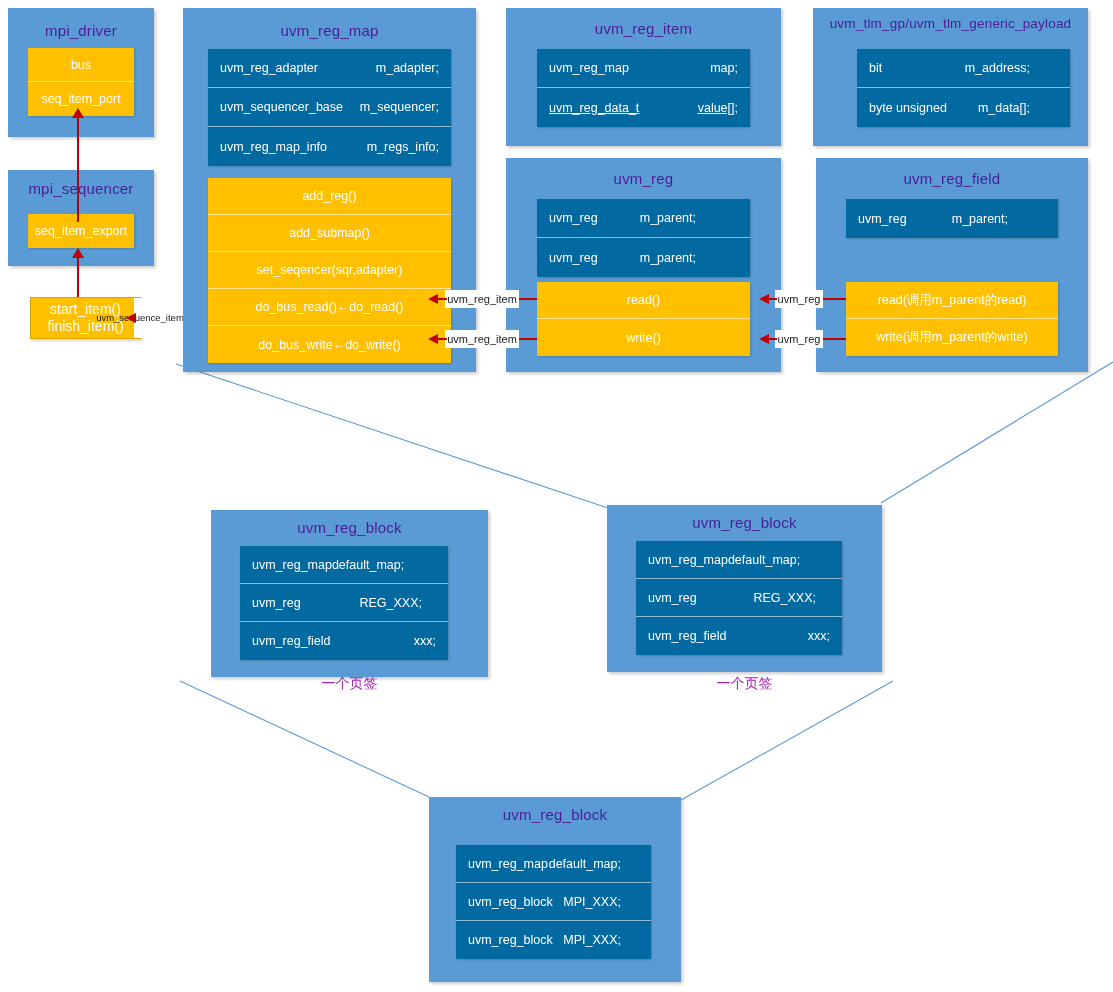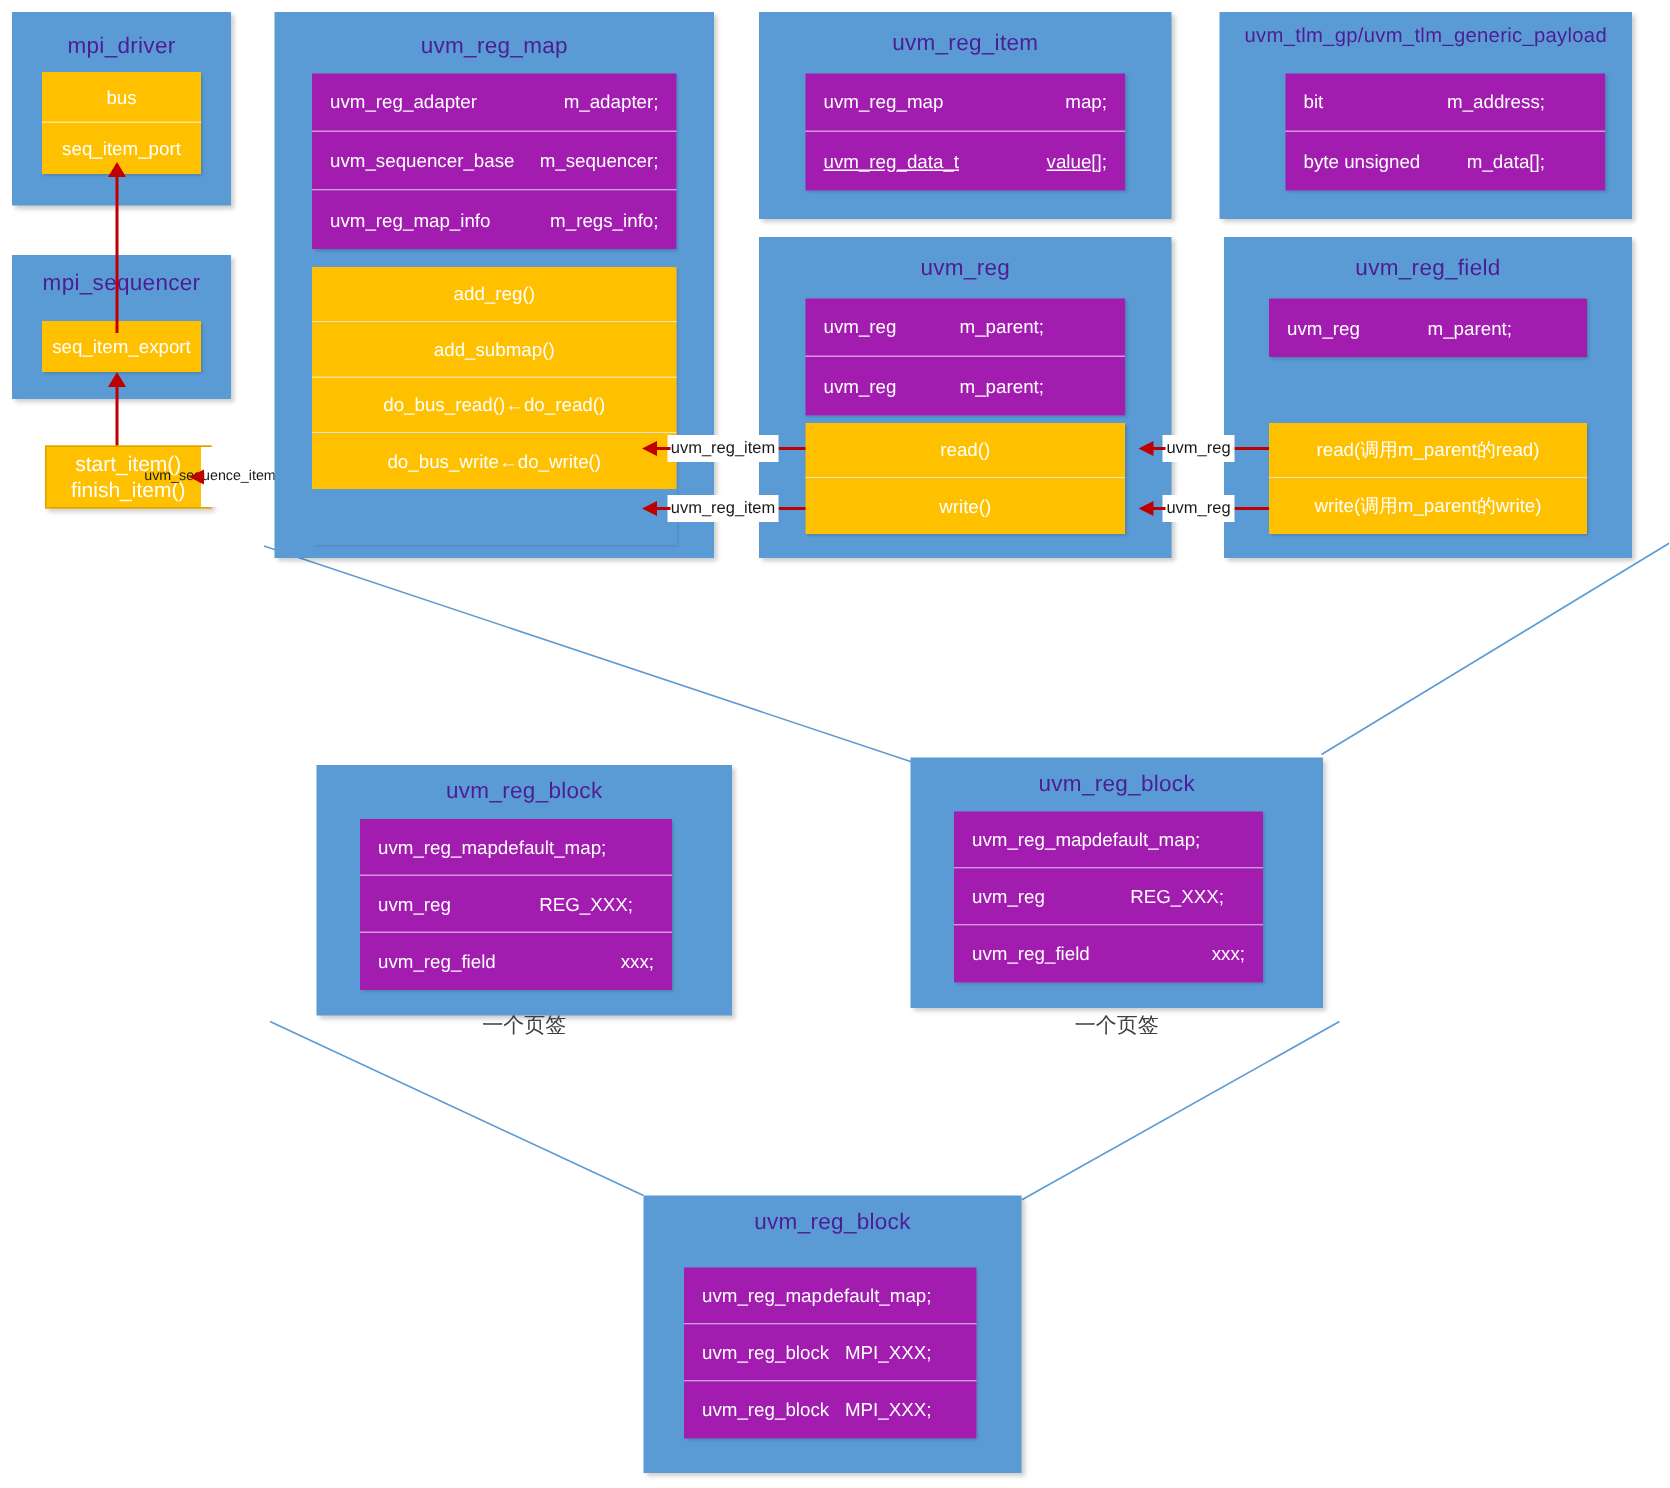--- a/index.html
+++ b/index.html
@@ -42,21 +42,21 @@
     box-sizing: border-box;
     display: flex;
     align-items: center;
     color: #ffffff;
     font-size: 12.5px;
     border-bottom: 1px solid rgba(255,255,255,0.55);
     padding: 0 12px;
     white-space: nowrap;
   }
   .member-row:last-child { border-bottom: none; }
-  .grp-green .member-row { background: #a21caf; }
+  .grp-green .member-row { background: #0369a1; }
   .grp-orange .member-row { background: #FFC000; }
   .grp-green, .grp-orange {
     box-shadow: 1px 1px 2px rgba(0,0,0,0.18);
   }
   .m-left { flex: 0 0 auto; }
   .m-right { margin-left: auto; }
   .m-center {
     width: 100%;
     text-align: center;
     justify-content: center;
@@ -114,21 +114,21 @@
     line-height: 1.18;
     padding: 1px 2px;
     box-sizing: border-box;
     white-space: nowrap;
   }
   .edge-label.wrap { white-space: normal; }
 
   
   .caption {
     position: absolute;
-    color: #404040;
+    color: #a21caf;
     font-size: 14px;
     text-align: center;
     white-space: nowrap;
   }
 
   
   #lines {
     position: absolute;
     left: 0; top: 0;
     width: 1113px; height: 992px;
@@ -200,20 +200,23 @@
       </div>
     </div>
     <div class="member-group grp-orange" style="top:170px; left:25px; right:25px; height:185px;">
       <div class="member-row m-center" style="height:37px;">
         <span>add_reg()</span>
       </div>
       <div class="member-row m-center" style="height:37px;">
         <span>add_submap()</span>
       </div>
       <div class="member-row m-center" style="height:37px;">
+        <span>set_seqencer(sqr,adapter)</span>
+      </div>
+      <div class="member-row m-center" style="height:37px;">
         <span>do_bus_read()←do_read()</span>
       </div>
       <div class="member-row m-center" style="height:37px;">
         <span>do_bus_write←do_write()</span>
       </div>
     </div>
   </div>
 
   <div class="uml-box" style="left:506px; top:8px; width:275px; height:138px;">
     <div class="uml-title" style="padding-top:12px;">uvm_reg_item</div>

